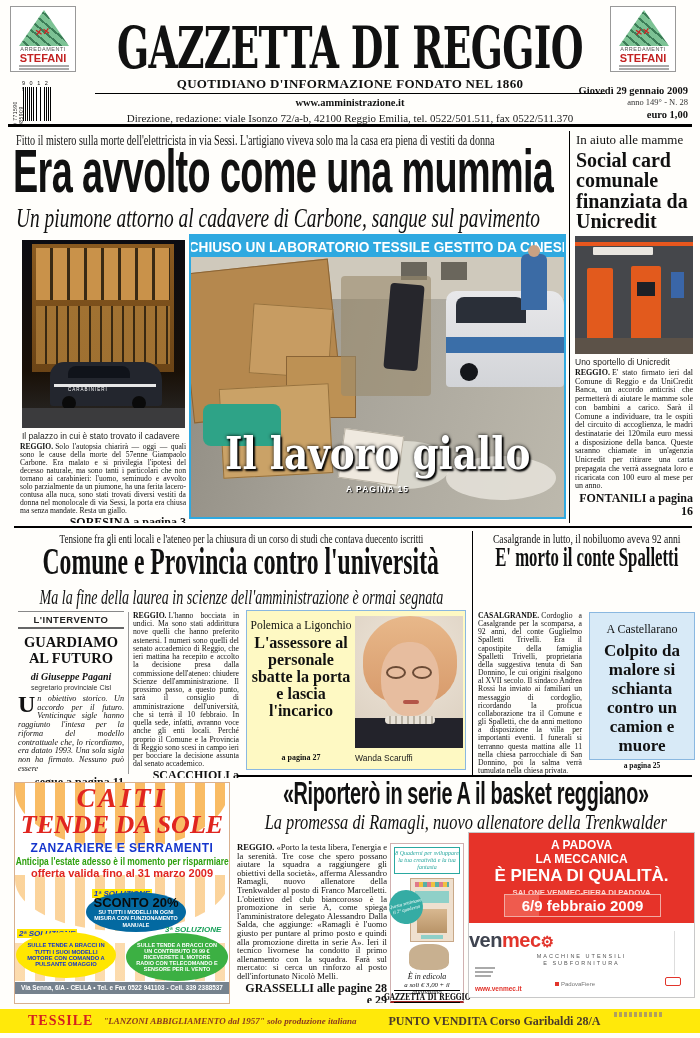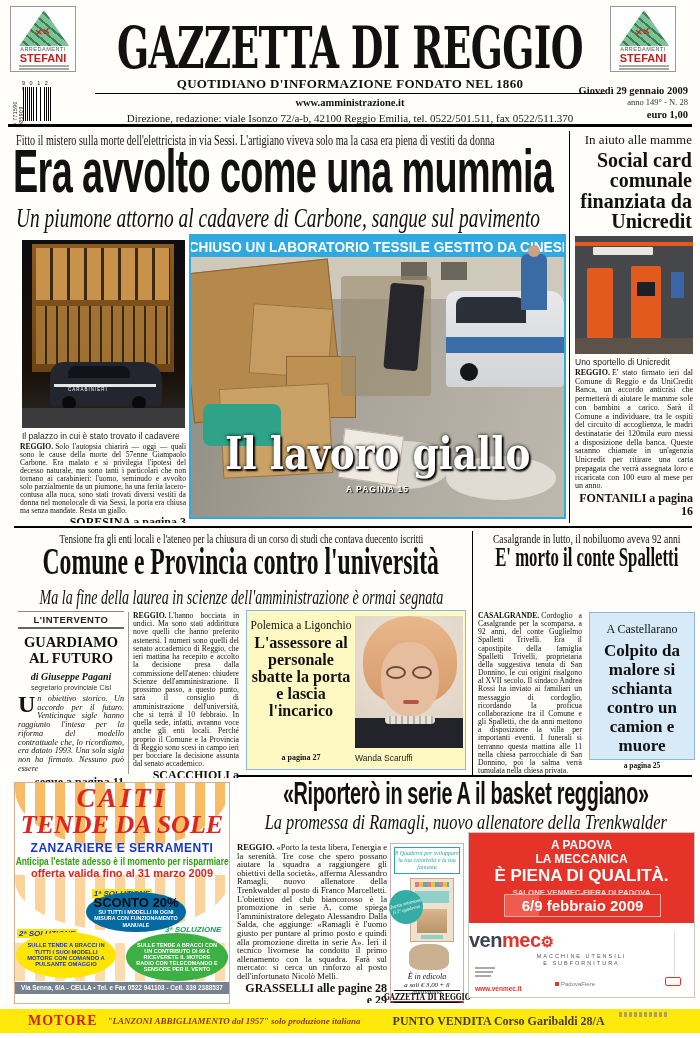--- a/index.html
+++ b/index.html
@@ -72,21 +72,21 @@
   </div>
   <div class="abs" style="left:13px;top:141px;">
     <span class="sq sql sans" style="--sx:0.62;font-size:61px;font-weight:bold;letter-spacing:-1px;line-height:1;">Era avvolto come una mummia</span>
   </div>
   <div class="abs" style="left:16px;top:203px;">
     <span class="sq sql" style="--sx:0.72;font-size:27px;font-style:italic;">Un piumone attorno al cadavere di Carbone, sangue sul pavimento</span>
   </div>
 
   <div class="abs vr" style="left:569px;top:131px;height:392px;"></div>
 
-  <div class="abs" style="left:576px;top:132px;width:116px;text-align:right;">
+  <div class="abs" style="left:576px;top:132px;width:116px;text-align:left;">
     <div style="font-size:13px;">In aiuto alle mamme</div>
     <div style="font-size:20px;font-weight:bold;line-height:1.02;margin-top:2px;">Social card comunale finanziata da Unicredit</div>
   </div>
 
   <div class="abs phot" style="left:575px;top:236px;width:118px;height:118px;background:#45474b;">
     <div class="abs" style="left:0;top:6px;width:118px;height:4px;background:#e8571e;"></div>
     <div class="abs" style="left:18px;top:11px;width:60px;height:8px;background:#e9e6e0;border-radius:1px;"></div>
     <div class="abs" style="left:12px;top:32px;width:26px;height:72px;background:#e25a1d;border-radius:2px;"></div>
     <div class="abs" style="left:56px;top:30px;width:30px;height:74px;background:#e25a1d;border-radius:2px;"></div>
     <div class="abs" style="left:62px;top:46px;width:18px;height:14px;background:#1d2026;"></div>
@@ -295,19 +295,19 @@
       <div class="ovaltxt" style="font-size:5.8px;color:#1535cc;padding:0 9px;width:100%;">SULLE TENDE A BRACCI IN TUTTI I SUOI MODELLI MOTORE CON COMANDO A PULSANTE OMAGGIO</div>
     </div>
     <div class="abs sans" style="left:150px;top:142px;font-size:8px;font-weight:bold;font-style:italic;color:#18a05a;">3ª SOLUZIONE</div>
     <div class="abs sans" style="left:111px;top:150px;width:102px;height:48px;background:#3cb043;border-radius:50%;display:flex;align-items:center;">
       <div class="ovaltxt" style="font-size:5.5px;color:#fff;padding:0 9px;width:100%;">SULLE TENDE A BRACCI CON UN CONTRIBUTO DI 99 € RICEVERETE IL MOTORE RADIO CON TELECOMANDO E SENSORE PER IL VENTO</div>
     </div>
     <div class="abs sans" style="left:0;top:199px;width:214px;height:12px;background:#76828e;color:#fff;font-size:6.4px;font-weight:bold;text-align:center;line-height:12px;">Via Senna, 6/A - CELLA • Tel. e Fax 0522 941103 - Cell. 339 2388537</div>
   </div>
 
   <div class="abs" style="left:0;top:1009px;width:700px;height:24px;background:#ffe90a;display:flex;align-items:center;gap:10px;padding-left:28px;">
-    <span style="font-size:14px;font-weight:bold;color:#d42020;letter-spacing:1px;">MOTORE</span>
+    <span style="font-size:14px;font-weight:bold;color:#d42020;letter-spacing:1px;">TESSILE</span>
     <span style="font-size:9px;font-style:italic;font-weight:bold;color:#8a3a20;">"LANZONI ABBIGLIAMENTO dal 1957" solo produzione italiana</span>
     <span style="font-size:12px;font-weight:bold;color:#4a3a2a;margin-left:22px;">PUNTO VENDITA Corso Garibaldi 28/A</span>
     <span style="display:inline-block;width:50px;height:5px;margin-left:4px;background:repeating-linear-gradient(90deg,#b0a060 0 3px,transparent 3px 5px);align-self:flex-start;margin-top:3px;"></span>
   </div>
 
 </div>
 
 </body></html>

